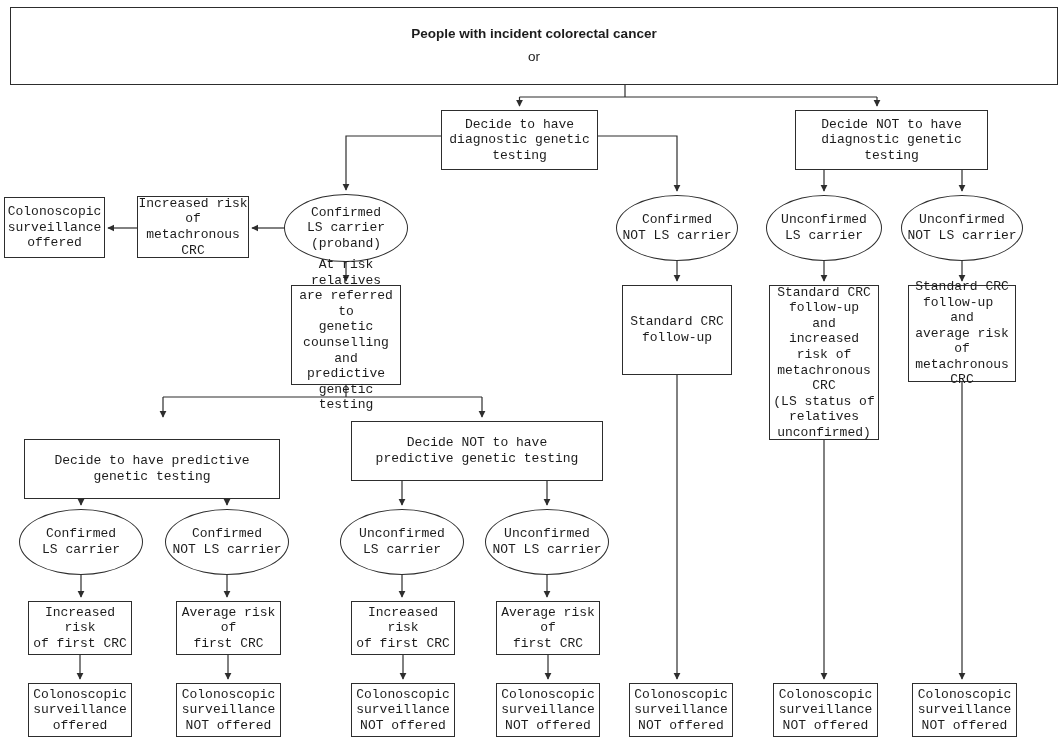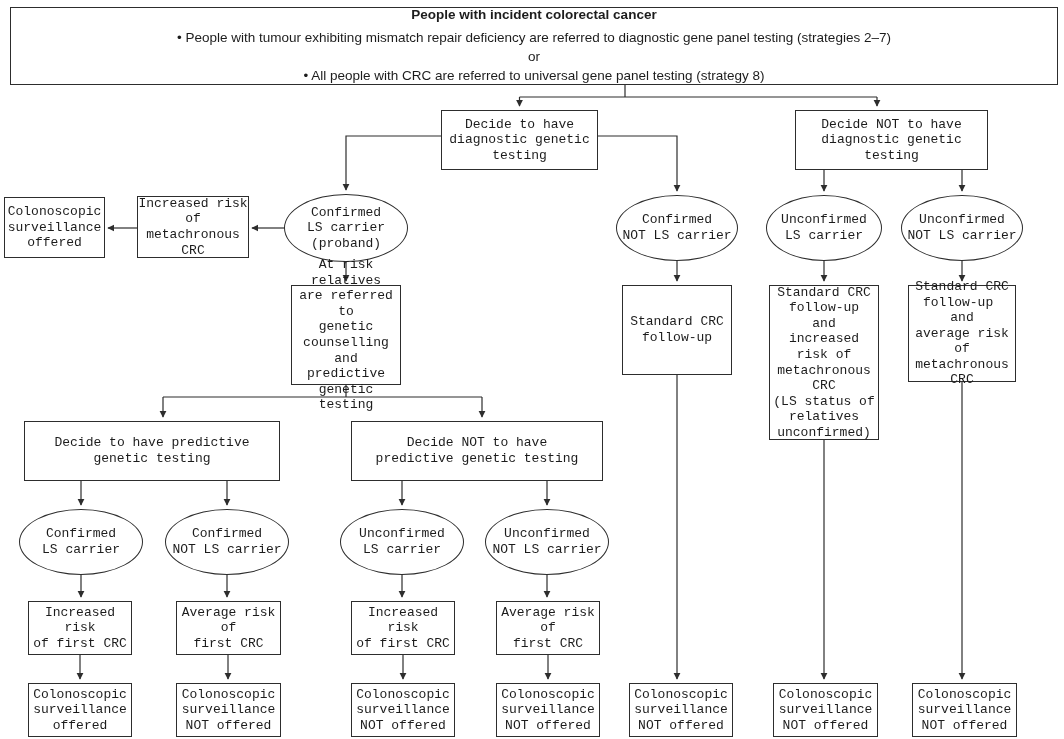--- a/index.html
+++ b/index.html
@@ -72,23 +72,21 @@
       <path marker-end="url(#arr)" d="M824 261 V281"></path>
       <path marker-end="url(#arr)" d="M962 261 V281"></path>
       <path marker-end="url(#arr)" d="M677 375 V679"></path>
       <path marker-end="url(#arr)" d="M824 440 V679"></path>
       <path marker-end="url(#arr)" d="M962 382 V679"></path>
     </g>
   </svg>
 
   <div class="node root" style="left:10px;top:7px;width:1048px;height:78px;">
     <div class="title">People with incident colorectal cancer</div>
-    <div>• People with tumour exhibiting mismatch repair deficiency are referred to diagnostic gene panel testing (strategies 2–7)</div>
     <div>or</div>
-    <div>• All people with CRC are referred to universal gene panel testing (strategy 8)</div>
   </div>
 
   <div class="node" style="left:441px;top:110px;width:157px;height:60px;">
     <span>Decide to have
 diagnostic genetic
 testing</span>
   </div>
   <div class="node" style="left:795px;top:110px;width:193px;height:60px;">
     <span>Decide NOT to have
 diagnostic genetic
@@ -148,21 +146,21 @@
 unconfirmed)</span>
   </div>
   <div class="node" style="left:908px;top:285px;width:108px;height:97px;">
     <span>Standard CRC
 follow-up&nbsp; and
 average risk of
 metachronous
 CRC</span>
   </div>
 
-  <div class="node" style="left:24px;top:421px;width:256px;height:60px;">
+  <div class="node" style="left:24px;top:439px;width:256px;height:60px;">
     <span>Decide to have predictive
 genetic testing</span>
   </div>
   <div class="node" style="left:351px;top:421px;width:252px;height:60px;">
     <span>Decide NOT to have
 predictive genetic testing</span>
   </div>
 
   <div class="node ellipse" style="left:19px;top:509px;width:124px;height:66px;">
     <span>Confirmed

